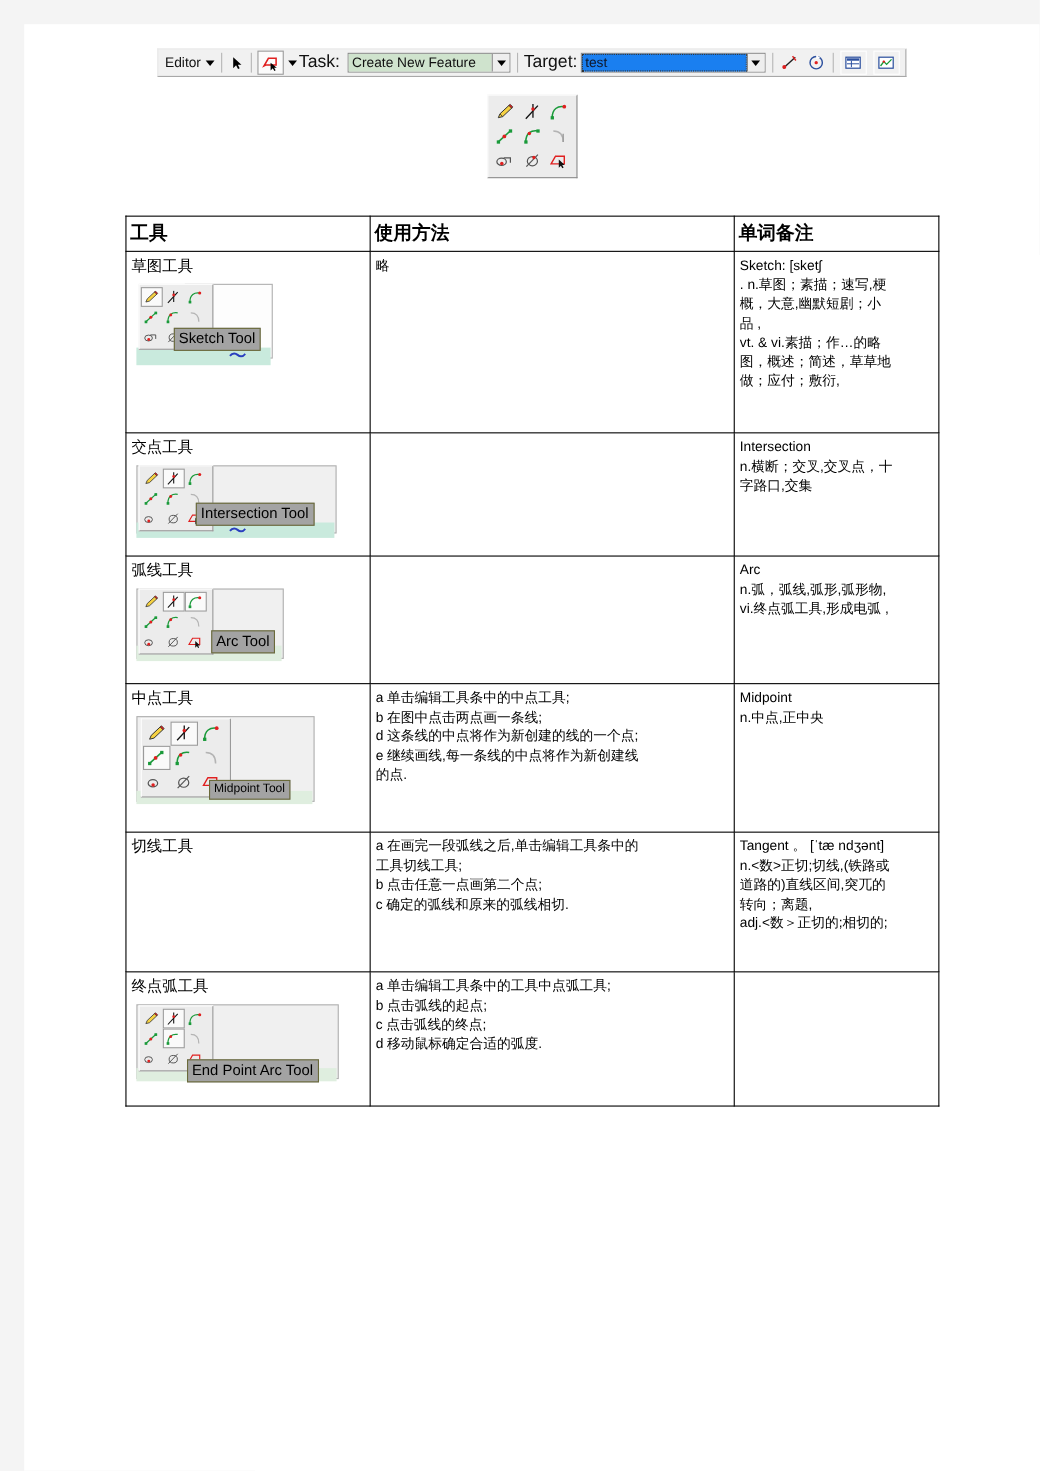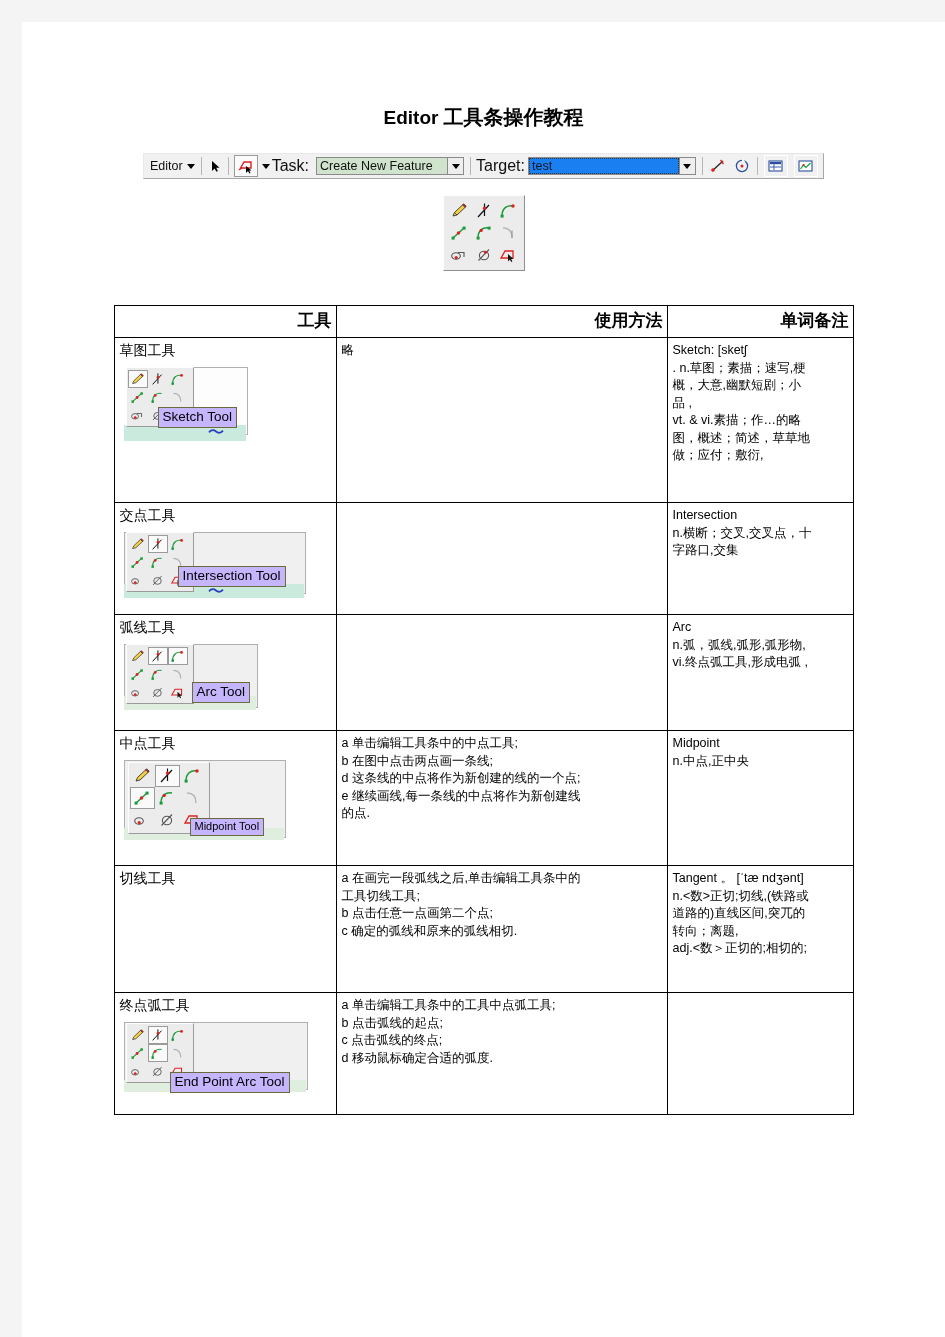--- a/index.html
+++ b/index.html
@@ -163,21 +163,21 @@
     margin: 34px auto 0 auto;
     width: 739px;
     table-layout: fixed;
   }
   table.main td, table.main th {
     border: 1px solid #000;
     vertical-align: top;
     padding: 4px 5px;
   }
   table.main th {
-    text-align: right;
+    text-align: left;
     font-size: 17px;
     font-weight: bold;
     font-family: Liberation Mono, monospace;
     padding: 3px 4px 5px 4px;
   }
   col.c1 { width: 222px; }
   col.c2 { width: 331px; }
   col.c3 { width: 186px; }
 
   .tool-name {
@@ -211,21 +211,21 @@
     z-index: 3;
   }
   .shot .mini-pal .prow { display: flex; }
   .shot .mini-pal .pcell {
     width: 20px; height: 18px;
     display: flex; align-items: center; justify-content: center;
     box-sizing: border-box;
   }
   .shot .tip {
     position: absolute;
-    background: #c4b5fd;
+    background: #a3a3a3;
     border: 1px solid #6a6a3a;
     font-family: "Liberation Sans", sans-serif;
     font-size: 13.5px;
     line-height: 1.15;
     padding: 1px 4px 2px 4px;
     color: #000;
     white-space: nowrap;
     z-index: 6;
   }
   .shot .greenband {
@@ -246,23 +246,20 @@
     background: #fdfdfd;
     border: 1px solid #b0b0b0;
     z-index: 0;
   }
 </style>
 </head>
 <body>
 
 <div class="page">
 
-  <div class="doc-title">
-    <span class="latin">Editor</span><span> 工具条操作教程</span>
-  </div>
 
   <div class="toolbar-wrap">
     <div class="toolbar">
 
       <div class="tb-cell editor-btn">
         <span>Editor</span>
         <span class="tb-caret"></span>
       </div>
 
       <div class="tb-sep"></div>

